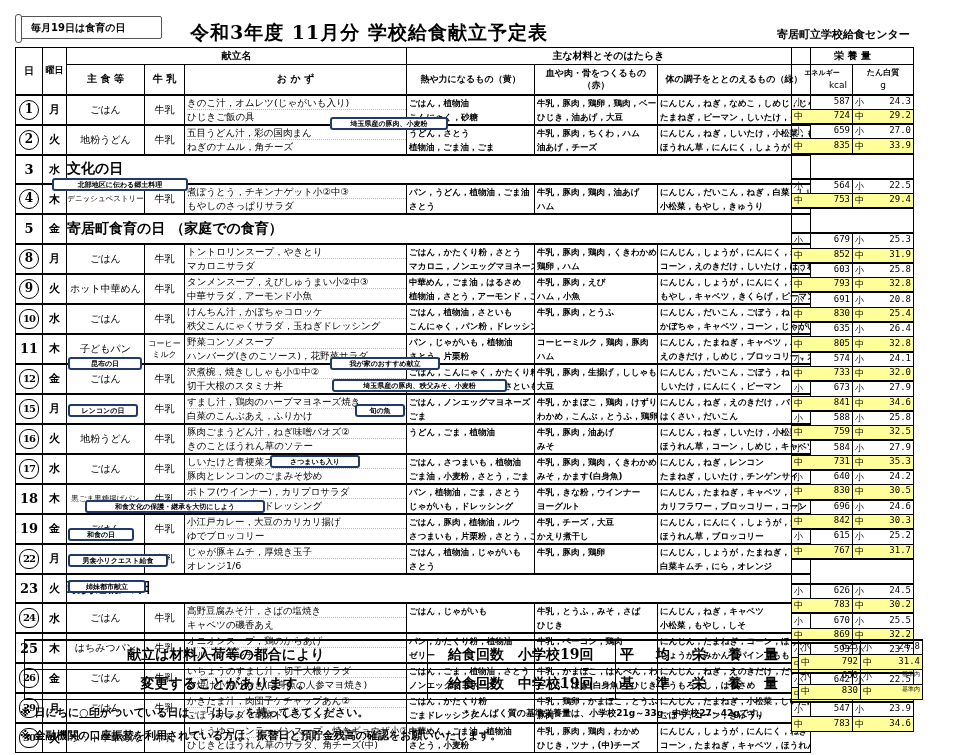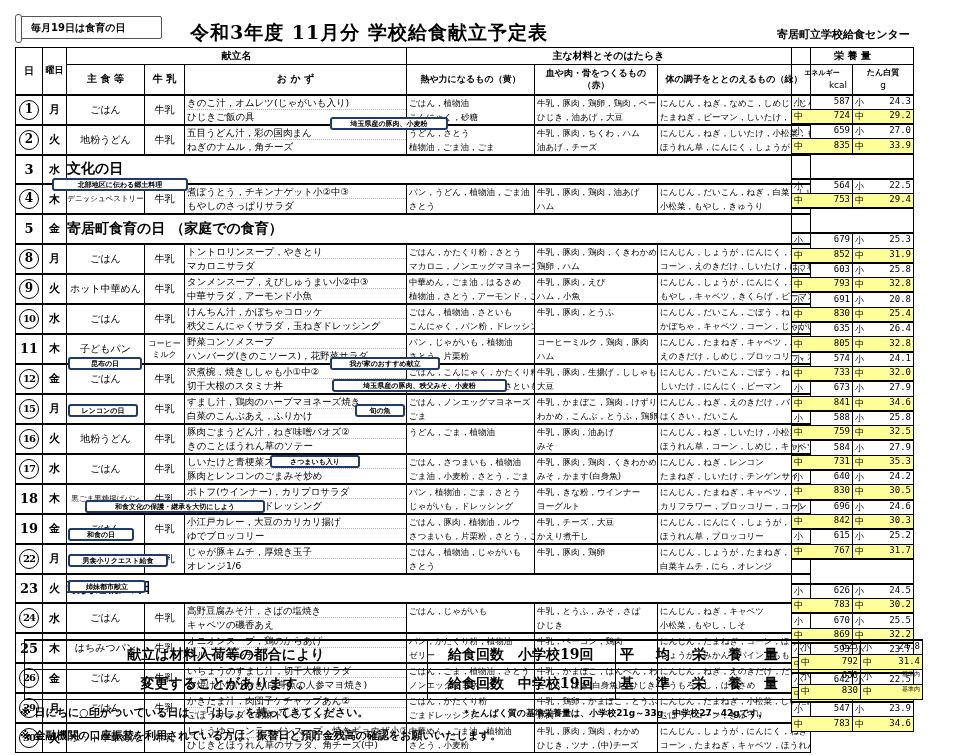--- a/index.html
+++ b/index.html
@@ -27,30 +27,30 @@
     border-collapse: collapse; table-layout: fixed;
   }
   td, th { border: 1px solid #000; font-weight: normal; overflow: hidden; white-space: nowrap; }
   .thick-top td, .thick-top th { border-top: 2.5px solid #000; }
   th { font-size: 10px; font-weight: bold; text-align: center; }
   .hdr1 th { height: 17px; }
   .hdr2 th { height: 30px; line-height: 12px; }
   td { font-size: 9px; height: 29.6px; vertical-align: middle; }
   .day { text-align: center; font-weight: bold; font-size: 13px; font-family: "DejaVu Serif", serif; }
   .day .circ { display: inline-block; width: 20px; height: 20px; border: 1.5px solid #000; border-radius: 50%; line-height: 17px; font-size: 12px; }
-  .day .circ.two { font-size: 10px; letter-spacing: -1px; }
+  .day .circ.two { font-size: 10px; letter-spacing: -1px; border-radius: 9px; }
   .wd { text-align: center; font-weight: bold; font-size: 11px; }
   .staple { text-align: center; font-size: 10px; position: relative; }
   .staple.sm { font-size: 7.5px; }
   .milk { text-align: center; font-size: 10px; }
   .milk.sm { font-size: 8px; line-height: 11px; }
   .two-line { line-height: 14px; padding-left: 2px; font-size: 9.5px; }
   .two-line div { border-bottom: 1px dotted #bbb; height: 14px; overflow: hidden; }
   .two-line div:last-child { border-bottom: none; }
-  .mat { font-size: 8.5px; line-height: 14px; padding-left: 2px; }
+  .mat { font-size: 8.5px; line-height: 14px; padding-left: 2px; font-weight: bold; }
   .mat div { height: 14px; overflow: hidden; }
   .holiday td.hol { text-align: left; font-family: "DejaVu Serif", serif; font-weight: bold; font-size: 14px; height: 25px; }
 
   .nut td { font-size: 9px; height: 14.8px; padding: 0 2px; font-family: "DejaVu Sans Mono", monospace; }
   .nut td.m { background: #ffff99; }
   .nut .lab { float: left; font-family: "DejaVu Sans", sans-serif; }
   .nut .val { float: right; }
   .nut .holrow td { height: 25px; }
 
   .callout {

